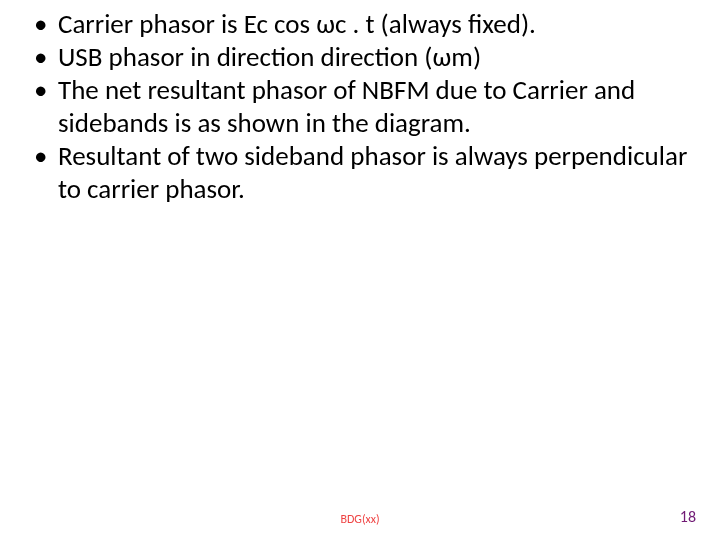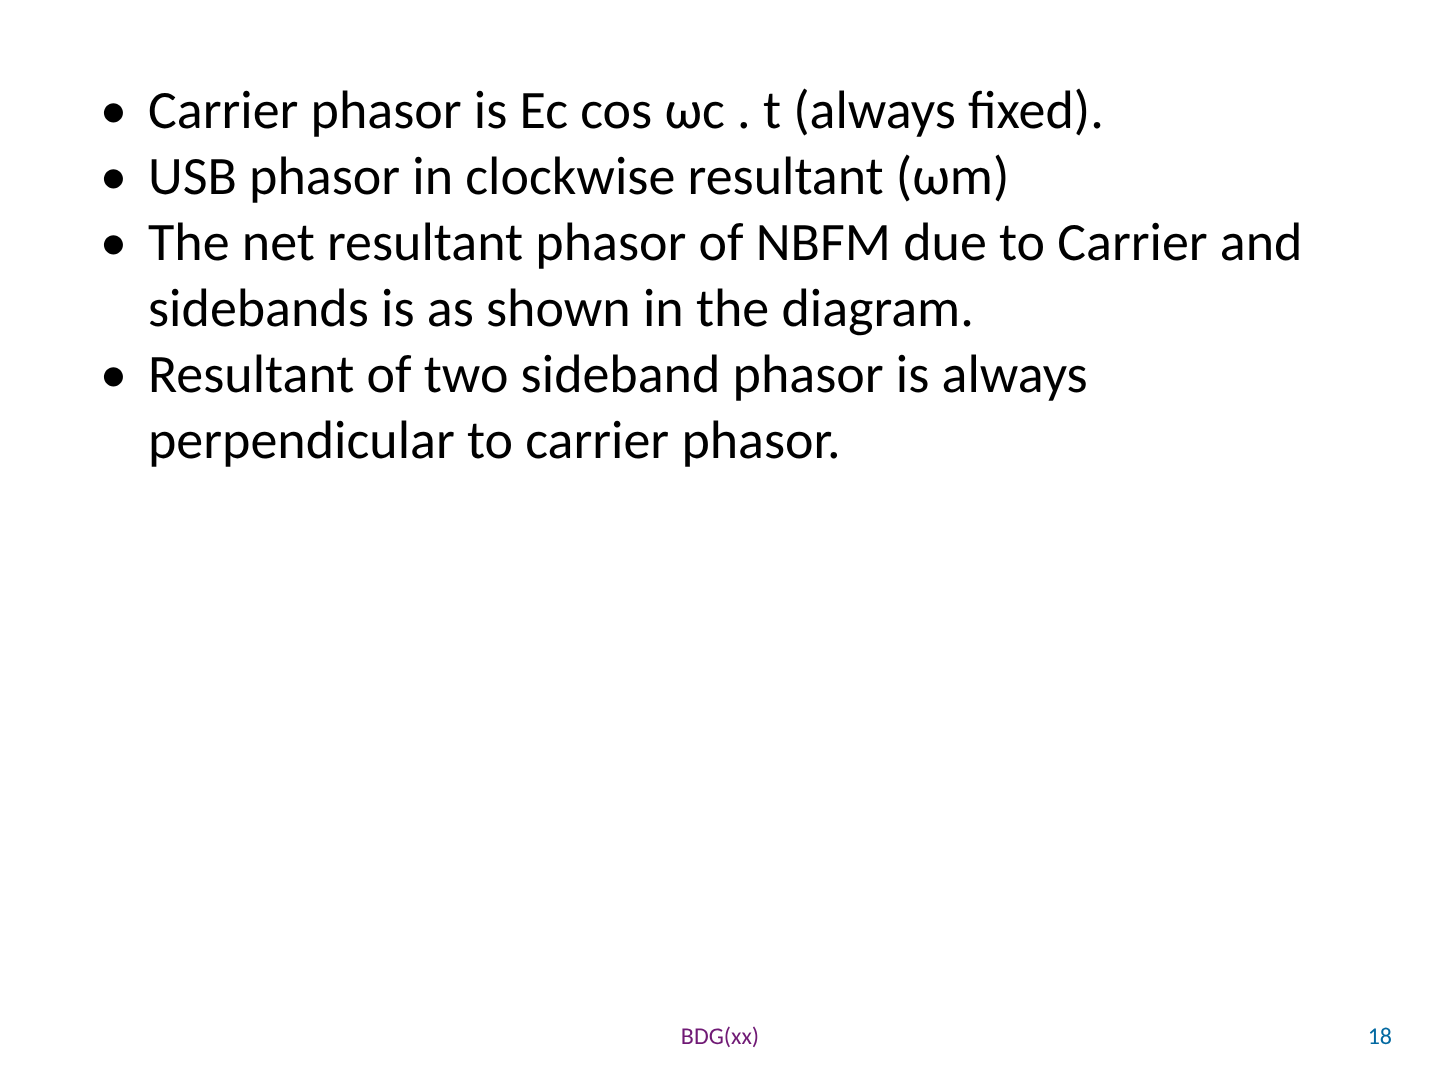--- a/index.html
+++ b/index.html
@@ -14,23 +14,22 @@
   }
   .slide {
     position: relative;
     width: 720px;
     height: 540px;
     box-sizing: border-box;
   }
   .content {
     position: absolute;
     top: 8px;
-    left: 44px;
+    left: 28px;
     right: 28px;
-    margin-top: 32px;
   }
   ul.bullets {
     margin: 0;
     padding: 0;
     list-style: none;
   }
   ul.bullets > li {
     position: relative;
     padding-left: 30px;
     font-size: 27px;
@@ -45,37 +44,37 @@
     font-size: 27px;
     line-height: 1.22;
   }
   .footer-center {
     position: absolute;
     bottom: 14px;
     left: 0;
     width: 100%;
     text-align: center;
     font-size: 12px;
-    color: #701a75;
+    color: #ef4444;
   }
   .footer-right {
     position: absolute;
     bottom: 14px;
     right: 24px;
-    font-size: 12px;
-    color: #0369a1;
+    font-size: 16px;
+    color: #701a75;
   }
 </style>
 </head>
 <body>
 
 <div class="slide">
   <div class="content">
     <ul class="bullets">
       <li>Carrier phasor is Ec cos ωc . t (always fixed).</li>
-      <li>USB phasor in clockwise resultant (ωm)</li>
+      <li>USB phasor in direction direction (ωm)</li>
       <li>The net resultant phasor of NBFM due to Carrier and sidebands is as shown in the diagram.</li>
       <li>Resultant of two sideband phasor  is always perpendicular to carrier phasor.</li>
     </ul>
   </div>
   <div class="footer-center">BDG(xx)</div>
   <div class="footer-right">18</div>
 </div>
 
 </body></html>

